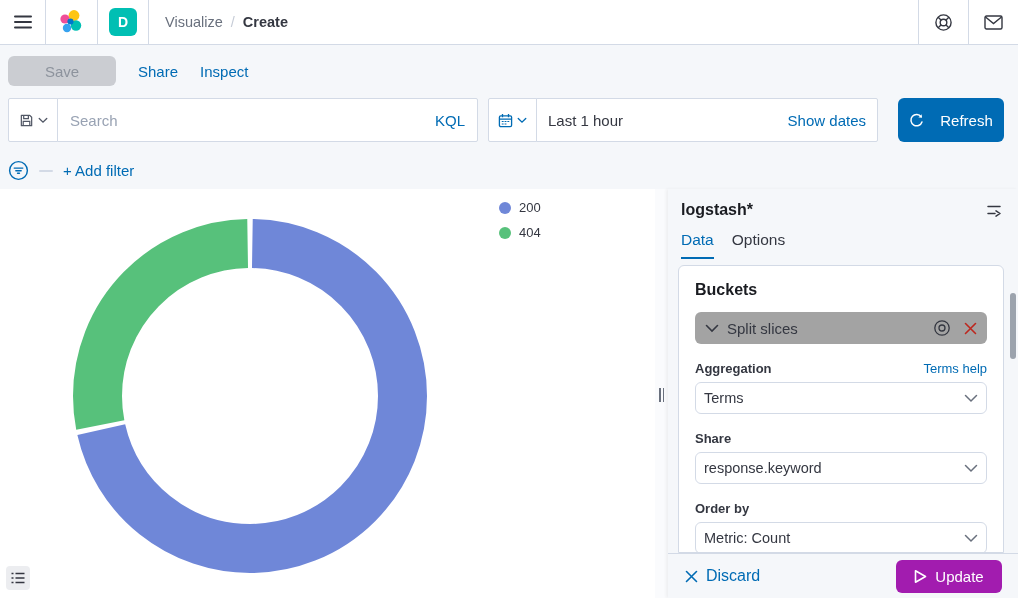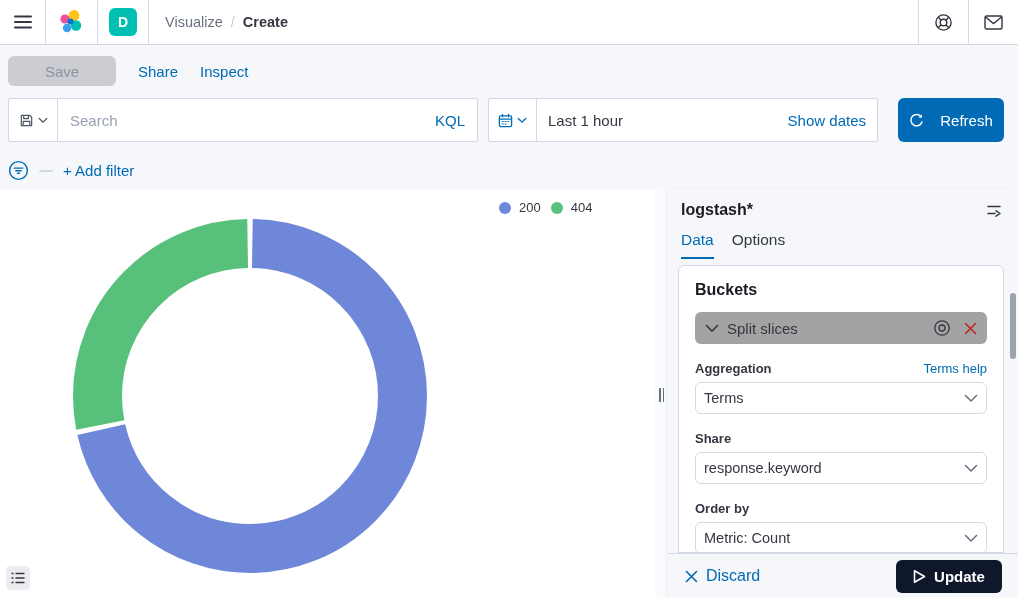--- a/index.html
+++ b/index.html
@@ -41,21 +41,21 @@
 
   
   .filterbar { display:flex; align-items:center; gap:10px; padding:10px 8px 0 8px; flex:0 0 47px; }
   .filter-divider { width:14px; height:2px; background:#D3DAE6; border-radius:1px; }
   .add-filter { color:#006BB4; font-size:15px; text-decoration:none; cursor:pointer; }
 
   
   .main { flex:1; display:flex; min-height:0; }
   .chart-panel { position:relative; width:655px; background:#fff; }
   .donut { position:absolute; left:72px; top:29px; }
-  .legend { position:absolute; left:499px; top:11px; display:flex; gap:10px; }
+  .legend { position:absolute; left:499px; top:11px; display:flex; flex-direction:column; gap:10px; }
   .legend-item { display:flex; align-items:center; gap:8px; cursor:pointer; }
   .legend-dot { width:12px; height:12px; border-radius:50%; }
   .legend-label { font-size:13px; color:#343741; }
   .legend-toggle { position:absolute; left:6px; bottom:8px; width:24px; height:24px; border:none; border-radius:4px; background:#ECEDF0; display:flex; align-items:center; justify-content:center; cursor:pointer; }
 
   .resize-strip { width:13px; background:#FAFBFD; position:relative; cursor:col-resize; }
   .grab { position:absolute; top:199px; left:4px; display:flex; gap:2px; }
   .grab span { display:block; width:1.5px; height:14px; background:#69707D; }
 
   
@@ -70,21 +70,21 @@
   .card-title { font-size:16px; font-weight:700; color:#1A1C21; }
   .split-row { margin-top:13px; height:32px; background:#a3a3a3; border-radius:6px; display:flex; align-items:center; padding:0 10px; cursor:pointer; }
   .split-label { font-size:15px; margin-left:8px; flex:1; }
   .row-icons { display:flex; align-items:center; gap:13px; }
   .field-label-row { margin-top:17px; display:flex; align-items:center; justify-content:space-between; }
   .field-label { font-size:13px; font-weight:700; color:#343741; }
   .help-link { font-size:13px; color:#006BB4; text-decoration:none; cursor:pointer; }
   .select { margin-top:6px; height:32px; background:#fff; border:1px solid #D3DAE6; border-radius:6px; display:flex; align-items:center; justify-content:space-between; padding:0 8px; font-size:14.5px; color:#343741; cursor:pointer; }
   .bottombar { flex:0 0 45px; border-top:1px solid #D3DAE6; margin:0 -14px 0 -10px; padding:0 16px 0 17px; display:flex; align-items:center; justify-content:space-between; background:#F5F7FA; }
   .discard { display:flex; align-items:center; gap:8px; color:#006BB4; font-size:16px; text-decoration:none; cursor:pointer; }
-  .update-btn { width:106px; height:33px; border:none; border-radius:6px; background:#0f172a; color:#fff; font-size:15px; font-weight:700; font-family:inherit; display:flex; align-items:center; justify-content:center; gap:8px; cursor:pointer; }
+  .update-btn { width:106px; height:33px; border:none; border-radius:6px; background:#a21caf; color:#fff; font-size:15px; font-weight:400; font-family:inherit; display:flex; align-items:center; justify-content:center; gap:8px; cursor:pointer; }
   .scroll-thumb { position:absolute; right:2px; top:104px; width:6px; height:66px; border-radius:3px; background:#9CA3AD; }
 
   svg { display:block; }
 </style>
 </head>
 <body>
 
 <div class="app">
 
   <header class="top-header">

